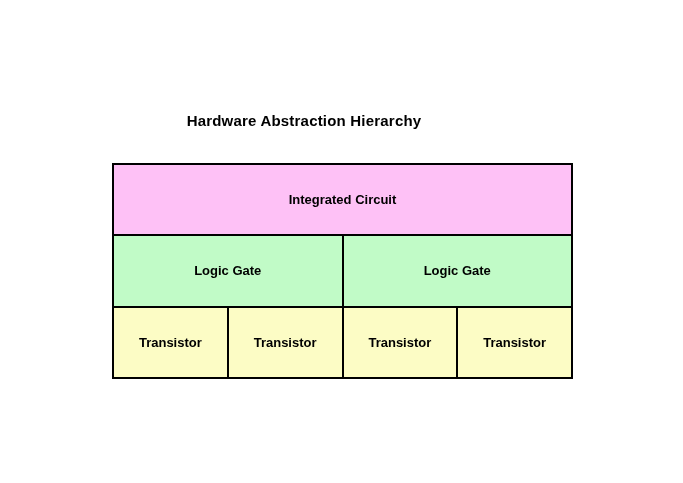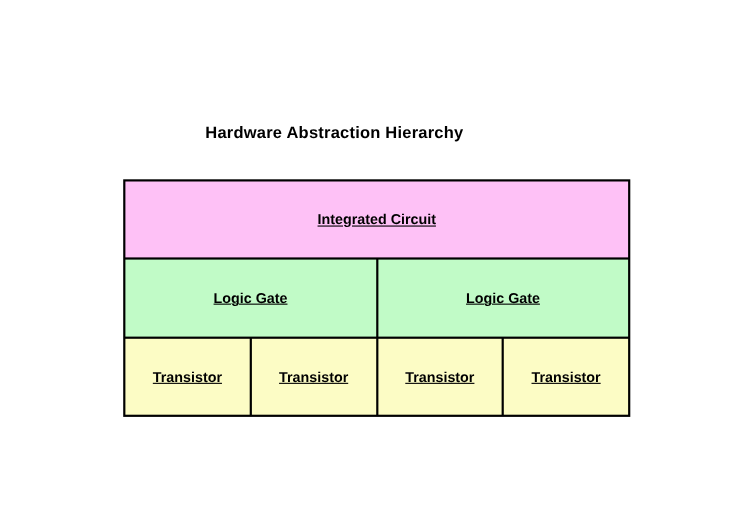--- a/index.html
+++ b/index.html
@@ -39,21 +39,20 @@
     grid-template-rows: repeat(3, 1fr);
     gap: 2px;
   }
   .cell {
     display: flex;
     align-items: center;
     justify-content: center;
     font-size: 13px;
     font-weight: 700;
     white-space: nowrap;
-    text-decoration: underline;
   }
   .span4 { grid-column: span 4; }
   .span2 { grid-column: span 2; text-align: right; }
   .span1 { grid-column: span 1; }
 </style>
 </head>
 <body style="background: rgb(255, 255, 255);">
 
 <div class="page-title">Hardware Abstraction Hierarchy</div>
 

